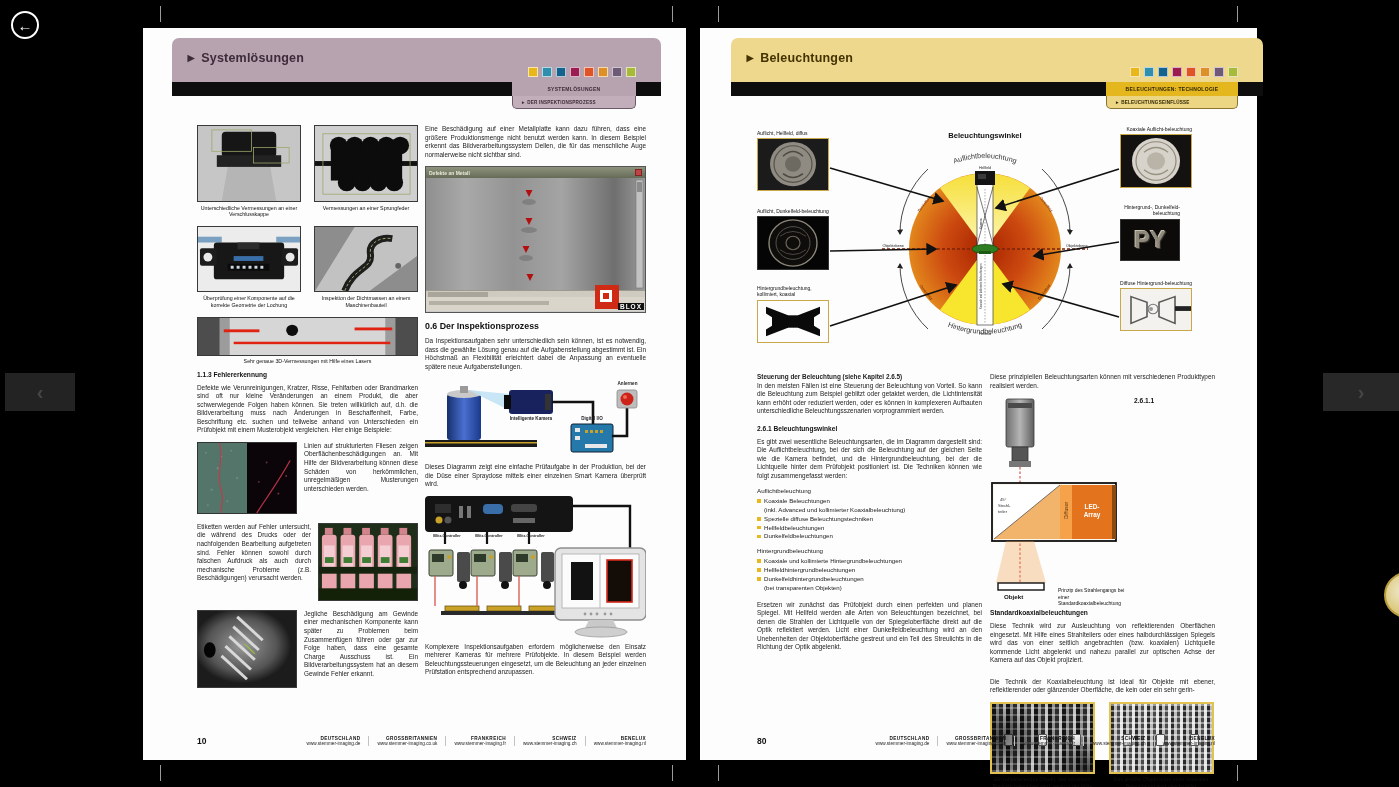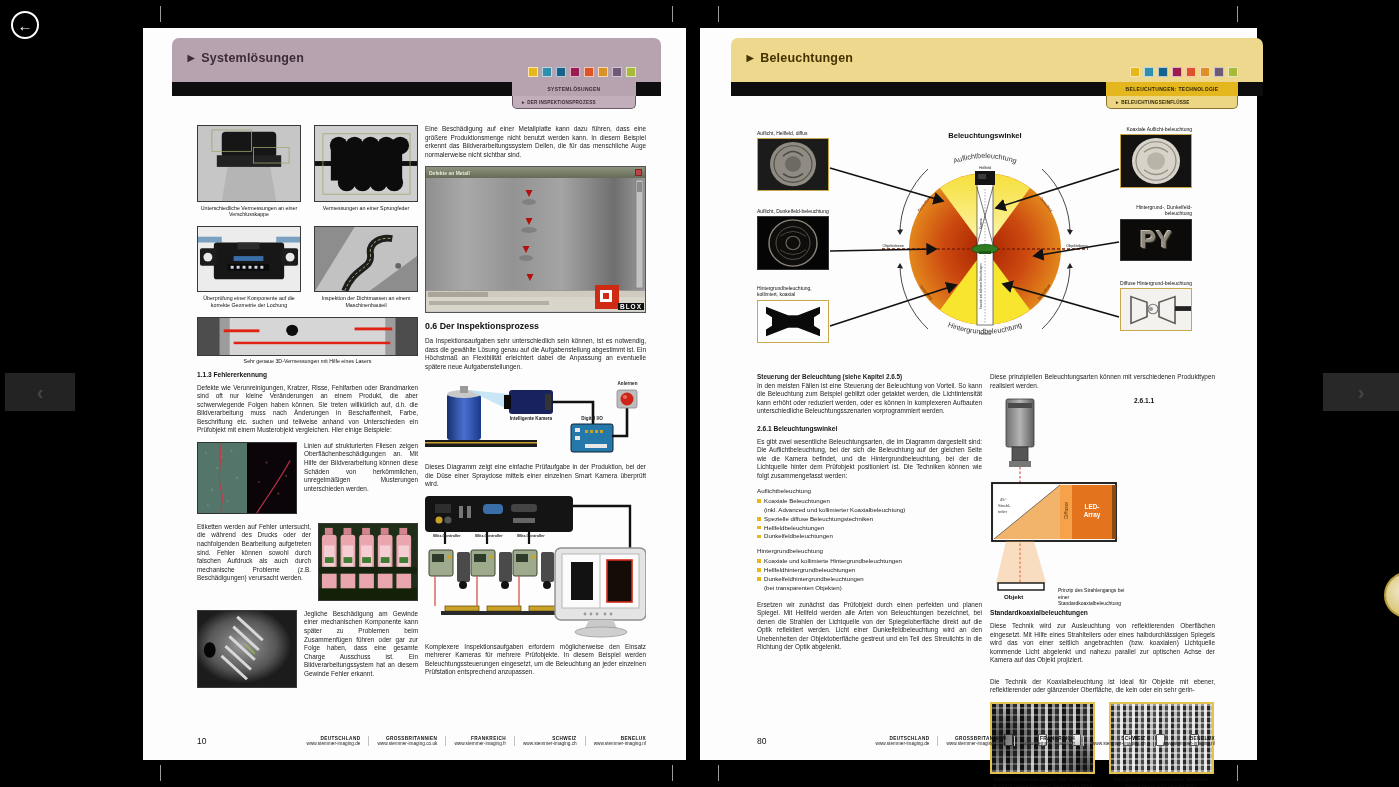--- a/index.html
+++ b/index.html
@@ -56,21 +56,21 @@
   .cap{font-size:5.3px;line-height:1.3;text-align:center;color:#111;margin-top:2.5px;}
   .figrow{display:flex;gap:13px;margin-bottom:8px;}
   .figcell{flex:1;}
   .ph{border:1px solid #3a3a3a;position:relative;overflow:hidden;background:#c9c9c9;}
   .media{display:flex;gap:7px;margin-bottom:9px;}
   .media .txt{flex:1;}
   svg{display:block;}
 
   
   .footer{position:absolute;left:54px;right:40px;bottom:14px;display:flex;align-items:flex-start;}
-  .pageno{font-size:8.5px;font-weight:normal;color:#111;}
+  .pageno{font-size:8.5px;font-weight:bold;color:#111;}
   .sites{margin-left:auto;display:flex;}
   .site{padding:0 8px;border-right:1px solid #c2c2c2;text-align:right;}
   .site:last-child{border-right:none;padding-right:0;}
   .site .c{font-size:4.7px;font-weight:bold;letter-spacing:.4px;color:#111;}
   .site .u{font-size:4.7px;color:#222;}
 
   
   .dg-title{position:absolute;font-size:7.6px;font-weight:bold;color:#111;text-align:center;}
   .dfig{position:absolute;}
   .dfig .dcap{font-size:5px;line-height:1.25;color:#111;margin-bottom:2px;}
@@ -573,21 +573,21 @@
         <div class="dimg" style="height:54px">
           <svg width="100%" height="100%" viewBox="0 0 70 54" preserveAspectRatio="none">
             <rect width="70" height="54" fill="#141210"></rect>
             <circle cx="35" cy="27" r="24" fill="#d7d3ca"></circle>
             <circle cx="35" cy="27" r="20" fill="none" stroke="#8e897c" stroke-width="1.2"></circle>
             <circle cx="35" cy="27" r="9" fill="#b9b4a7"></circle>
             <path d="M23 18 Q35 8 47 18 M23 36 Q35 46 47 36" fill="none" stroke="#97917f" stroke-width="1.4"></path>
           </svg>
         </div>
       </div>
-      <div class="dfig right" style="left:420px;top:176px;width:72px">
+      <div class="dfig right" style="left:420px;top:176px;width:60px">
         <div class="dcap">Hintergrund-, Dunkelfeld-beleuchtung</div>
         <div class="dimg" style="height:42px;border-color:#333;background:#0c0b09">
           <div style="width:100%;height:100%;display:flex;align-items:center;justify-content:center;
                font-size:24px;font-weight:bold;color:#8e897c;text-shadow:1px 1px 0 #3a362c, -1px -1px 0 #c8c2b0">PY</div>
         </div>
       </div>
       <div class="dfig right" style="left:420px;top:252px;width:72px">
         <div class="dcap">Diffuse Hintergrund-beleuchtung</div>
         <div class="dimg" style="height:43px;background:#fff">
           <svg width="100%" height="100%" viewBox="0 0 70 43" preserveAspectRatio="none">

